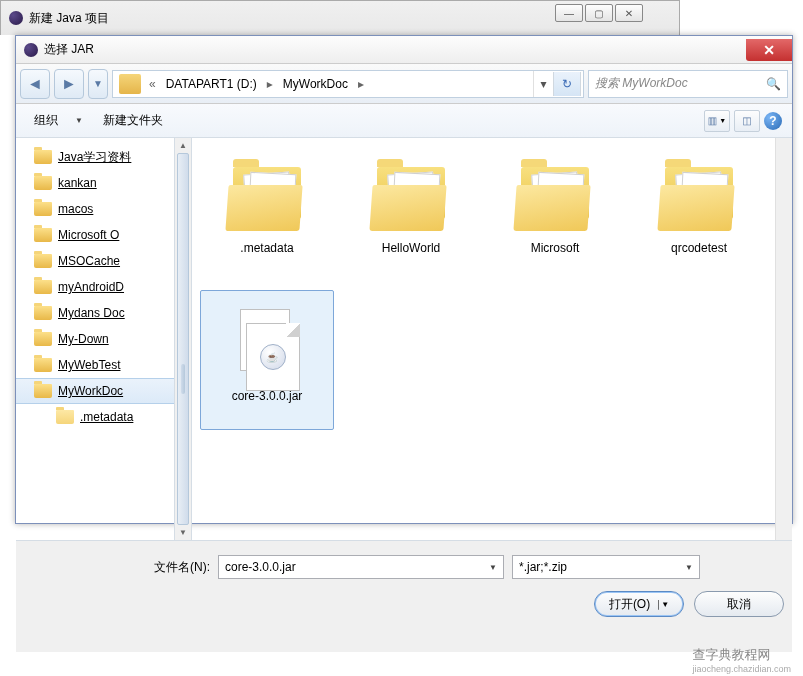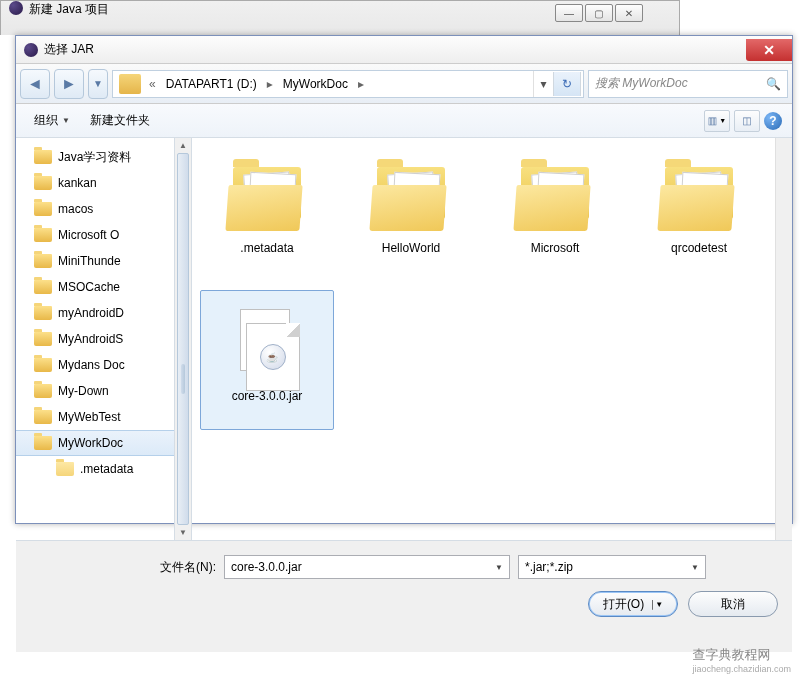--- a/index.html
+++ b/index.html
@@ -1,19 +1,19 @@
 <!DOCTYPE html>
 <html><head>
 <meta charset="utf-8">
 <style>
 * { box-sizing: border-box; margin: 0; padding: 0; font-family: "Microsoft YaHei", "Segoe UI", Tahoma, sans-serif; }
 body { background: #fff; width: 803px; height: 676px; overflow: hidden; font-size: 12px; }
 
 
-.parent-window { position: absolute; top: 0; left: 0; width: 680px; height: 35px; background: linear-gradient(#f0f0f0, #e8e8e8); border: 1px solid #aaa; border-bottom: none; display: flex; padding-left: 8px; }
+.parent-window { position: absolute; top: 0; left: 0; width: 680px; height: 35px; background: linear-gradient(#f0f0f0, #e8e8e8); border: 1px solid #aaa; border-bottom: none; display: flex; align-items: center; padding-left: 8px; }
 .parent-controls { position: absolute; right: 160px; top: 4px; display: flex; gap: 2px; }
 .parent-btn { width: 28px; height: 18px; border: 1px solid #888; background: linear-gradient(#fdfdfd, #e5e5e5); font-size: 10px; display: flex; align-items: center; justify-content: center; color: #555; border-radius: 2px; }
 .eclipse-icon { width: 14px; height: 14px; border-radius: 50%; background: radial-gradient(circle at 30% 30%, #5b4a8a, #2a1a4a); margin-right: 6px; }
 
 
 .dialog { position: absolute; top: 35px; left: 15px; width: 778px; height: 489px; border: 1px solid #3b5998aa; background: #fff; box-shadow: 0 0 6px rgba(0,0,0,.3); }
 .dialog-titlebar { height: 28px; background: linear-gradient(#fdfdfd, #eee); display: flex; align-items: center; padding: 0 0 0 8px; border-bottom: 1px solid #ccc; }
 .dialog-title { flex: 1; font-size: 12px; }
 .close-btn { width: 46px; height: 22px; background: linear-gradient(#e36868, #c43030); color: #fff; display: flex; align-items: center; justify-content: center; font-weight: bold; border-bottom-left-radius: 3px; }
 .close-btn span { font-size: 14px; line-height: 1; }
@@ -26,30 +26,30 @@
 .bc-icon { width: 22px; height: 20px; background: linear-gradient(#f5d57a,#e5b54a); border-radius: 2px; margin: 0 4px; }
 .bc-sep { padding: 0 4px; color: #666; }
 .bc-item { padding: 0 6px; }
 .bc-drop { width: 20px; text-align: center; color: #555; border-left: 1px solid #e0e0e0; height: 100%; display: flex; align-items: center; justify-content: center; }
 .refresh { width: 28px; height: 24px; border-left: 1px solid #d0d8e0; border-right: 1px solid #d0d8e0; display: flex; align-items: center; justify-content: center; color: #3a6ab5; background: linear-gradient(#eaf2fb,#d5e5f5); }
 .searchbox { width: 200px; height: 28px; border: 1px solid #c0d0e0; background: #fff; display: flex; align-items: center; padding: 0 6px; color: #888; font-style: italic; }
 .searchbox .mag { margin-left: auto; color: #3a6ab5; font-style: normal; }
 
 
 .toolbar { height: 34px; background: linear-gradient(#f8fafd,#eef3f9); border-bottom: 1px solid #d5dde5; display: flex; align-items: center; padding: 0 10px; gap: 4px; }
-.tool-item { padding: 4px 8px; display: flex; align-items: center; gap: 4px; }
+.tool-item { padding: 4px 8px; display: flex; align-items: center; gap: 17px; }
 .tool-item .caret { font-size: 8px; color: #444; }
 .tool-spacer { flex: 1; }
 .tool-icon-btn { width: 26px; height: 22px; border: 1px solid #c5d0db; background: linear-gradient(#fdfdfd,#e8eef5); border-radius: 2px; display: flex; align-items: center; justify-content: center; }
 .help-icon { width: 18px; height: 18px; border-radius: 50%; background: radial-gradient(circle at 30% 30%, #7ab5f5,#2a6ab5); color: #fff; font-weight: bold; display: flex; align-items: center; justify-content: center; font-size: 12px; }
 
 
 .dialog-body { display: flex; height: 402px; }
 .tree { width: 176px; border-right: 1px solid #d5dde5; overflow: hidden; position: relative; padding-top: 6px; }
-.tree-item { height: 26px; display: flex; align-items: center; padding-left: 18px; gap: 6px; white-space: nowrap; overflow: hidden; }
+.tree-item { height: 26px; display: flex; align-items: center; padding-left: 18px; gap: 6px; white-space: nowrap; overflow: hidden; text-decoration: underline; }
 .tree-item.sub { padding-left: 40px; }
 .tree-item.selected { background: linear-gradient(#eaf2fb,#dceaf8); border: 1px solid #b5d0ea; border-left: none; border-right: none; }
 .folder-icon { width: 18px; height: 14px; background: linear-gradient(#fce08a,#e8b848); border-radius: 1px 1px 2px 2px; position: relative; flex-shrink: 0; }
 .folder-icon:before { content: ""; position: absolute; top: -3px; left: 0; width: 8px; height: 3px; background: #f5d57a; border-radius: 1px 1px 0 0; }
 .folder-icon.light { background: linear-gradient(#fde8a5,#f5d57a); }
 .tree-scroll { position: absolute; right: 0; top: 0; bottom: 0; width: 17px; background: #f0f0f0; border-left: 1px solid #d5dde5; }
 .tree-sb { position: absolute; top: 15px; bottom: 15px; left: 2px; right: 2px; background: linear-gradient(90deg,#e8eef5,#d0dceb); border: 1px solid #b5c8db; border-radius: 2px; }
 .tree-sbar { position: absolute; top: 210px; left: 3px; right: 3px; height: 30px; background: linear-gradient(90deg,#d0dceb,#b5c8db); border-radius: 2px; }
 .tree-arrow { position: absolute; left: 0; right: 0; height: 15px; display: flex; align-items: center; justify-content: center; font-size: 8px; color: #666; }
 
@@ -65,21 +65,21 @@
 .big-folder .front { position: absolute; bottom: 0; left: 0; width: 74px; height: 46px; background: linear-gradient(170deg,#fce8a0,#f0c858); border-radius: 2px 2px 3px 3px; transform: skewX(-4deg); }
 .file-icon { width: 54px; height: 68px; background: #fff; border: 1px solid #c0c0c0; position: relative; margin: 10px 0 10px; display: flex; align-items: center; justify-content: center; }
 .file-icon:before { content:""; position: absolute; top:-1px; right:-1px; width:0; height:0; border-top: 14px solid #f5f5f5; border-left: 14px solid transparent; }
 .file-icon:after { content:""; position: absolute; top:-1px; right:-1px; width:14px; height:14px; background: linear-gradient(135deg,#fff 50%,#d0d0d0 50%); }
 .jar-badge { width: 26px; height: 26px; border-radius: 50%; background: radial-gradient(circle at 35% 30%,#fff,#d0d8e8); border: 1px solid #a0b0c8; display: flex; align-items: center; justify-content: center; color: #c05030; font-size: 10px; }
 .file-stack { position: absolute; top: 6px; left: 8px; width: 50px; height: 62px; background: #fff; border: 1px solid #c0c0c0; }
 .item-label { text-align: center; font-size: 12px; padding: 2px 4px; }
 .content-scroll { position: absolute; right: 0; top: 0; bottom: 0; width: 17px; background: #f0f0f0; border-left: 1px solid #e0e0e0; }
 
 
-.bottom { height: 112px; border-top: 1px solid #d5dde5; background: #f0f0f0; padding: 14px 10px 10px; }
+.bottom { height: 112px; border-top: 1px solid #d5dde5; background: #f0f0f0; padding: 14px 4px 10px; }
 .row { display: flex; align-items: center; gap: 8px; margin-bottom: 12px; }
 .row label { width: 70px; text-align: right; margin-left: 120px; }
 .combo { height: 24px; border: 1px solid #abadb3; background: #fff; padding: 0 6px; display: flex; align-items: center; position: relative; }
 .combo .caret { position: absolute; right: 6px; font-size: 8px; color: #444; }
 .fname { width: 286px; }
 .ftype { width: 188px; }
 .btn { width: 90px; height: 26px; border: 1px solid #8a9aae; background: linear-gradient(#fdfdfd,#e5eaf0); border-radius: 13px; display: flex; align-items: center; justify-content: center; }
 .btn.default { border: 1px solid #5a8ac5; box-shadow: 0 0 0 1px #9bc5f5 inset; }
 .btn-row { display: flex; justify-content: flex-end; gap: 10px; padding-right: 4px; }
 
@@ -161,33 +161,25 @@
         <div class="tree-item">
           <span class="folder-icon"></span>
           <span>macos</span>
         </div>
         <div class="tree-item">
           <span class="folder-icon"></span>
           <span>Microsoft O</span>
         </div>
         <div class="tree-item">
           <span class="folder-icon"></span>
-          <span>MiniThunde</span>
-        </div>
-        <div class="tree-item">
-          <span class="folder-icon"></span>
           <span>MSOCache</span>
         </div>
         <div class="tree-item">
           <span class="folder-icon"></span>
           <span>myAndroidD</span>
-        </div>
-        <div class="tree-item">
-          <span class="folder-icon"></span>
-          <span>MyAndroidS</span>
         </div>
         <div class="tree-item">
           <span class="folder-icon"></span>
           <span>Mydans Doc</span>
         </div>
         <div class="tree-item">
           <span class="folder-icon"></span>
           <span>My-Down</span>
         </div>
         <div class="tree-item">

